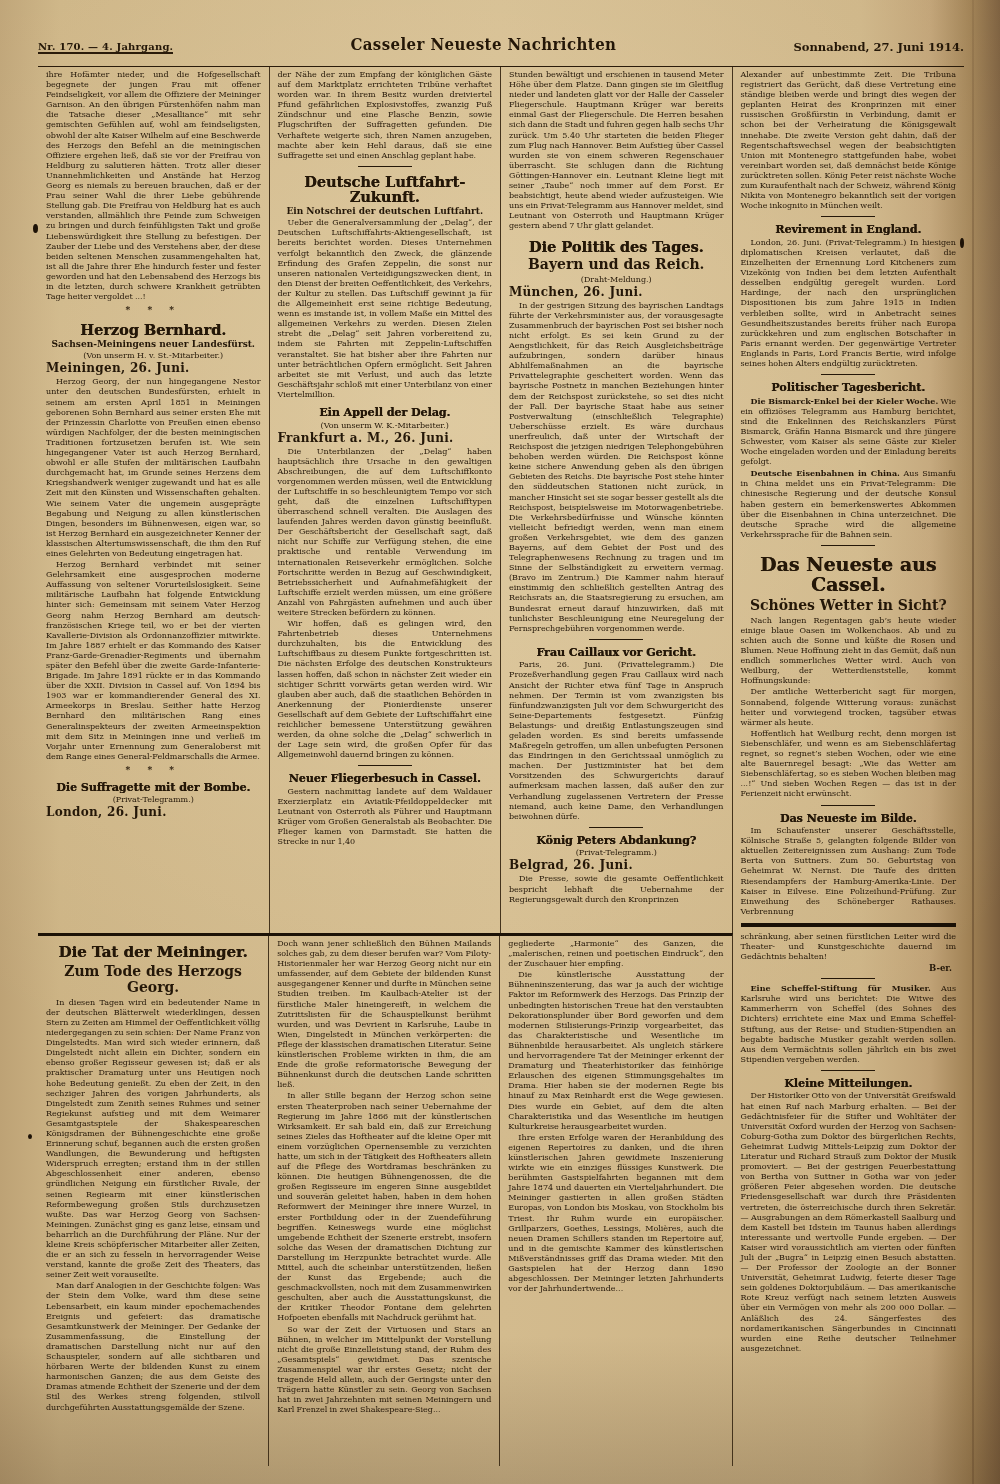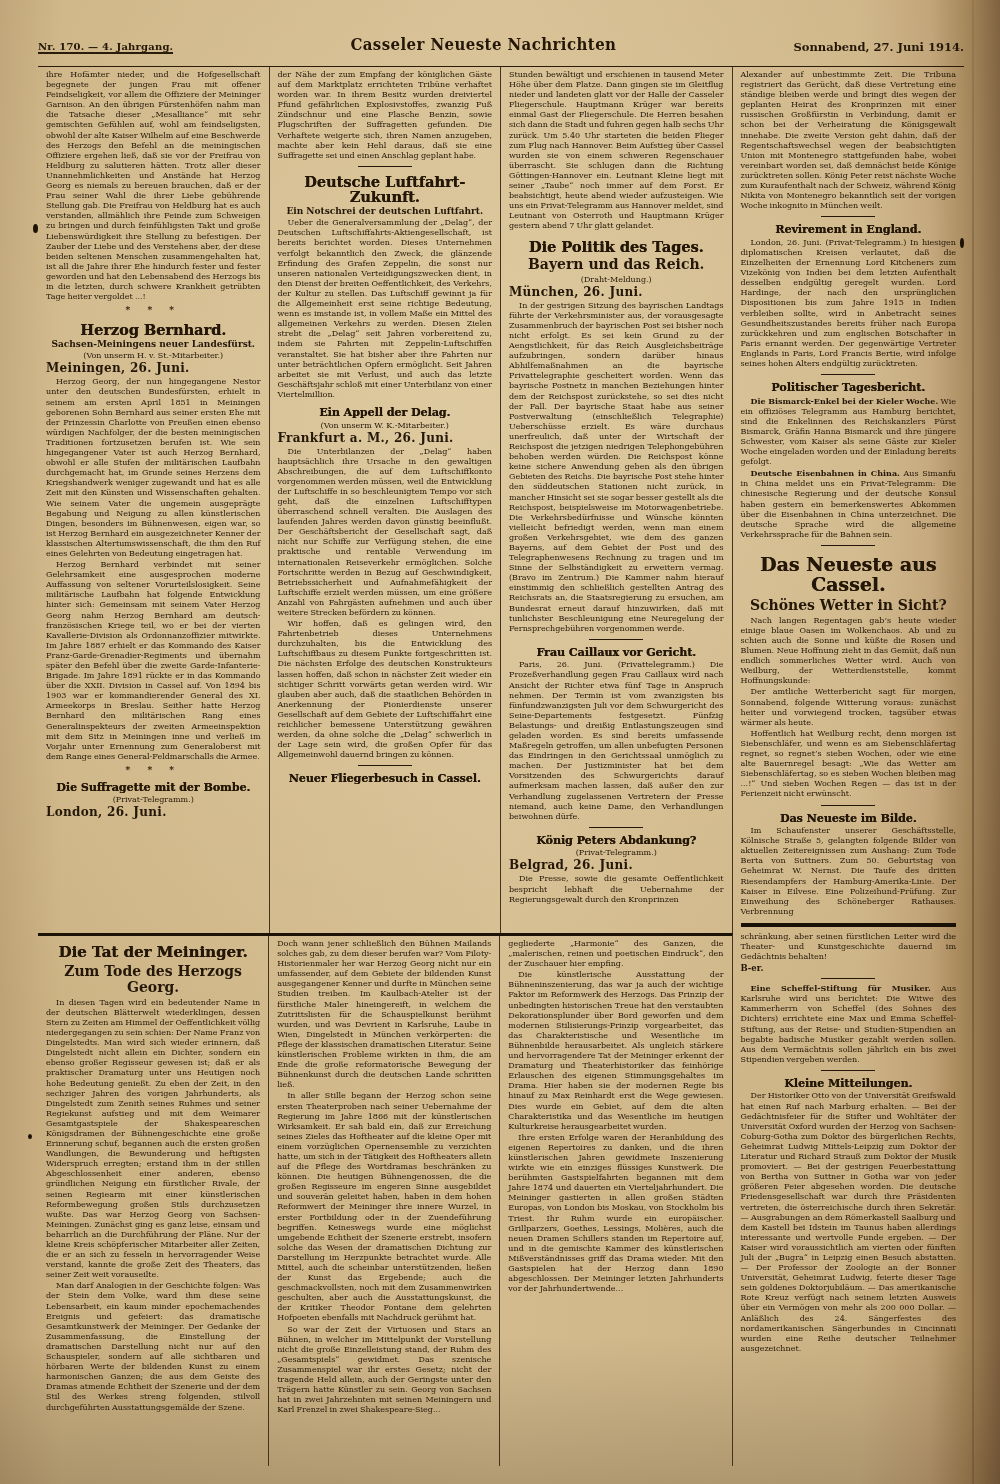--- a/index.html
+++ b/index.html
@@ -51,21 +51,21 @@
   .h.h1x{font-size:15px;margin-top:6px;}
   .h.h2{font-size:14.5px;}
   .h.h3{font-size:11px;}
   .sub{font-size:9px;font-weight:bold;text-align:center;margin:1px 0 2px 0;}
   .sub2{font-size:14px;font-weight:bold;text-align:center;margin:2px 0 3px 0;}
   .by{font-size:8px;text-align:center;margin:0 0 1px 0;}
   .date{font-size:12px;font-weight:bold;margin:0 0 2px 0;letter-spacing:.3px;}
   .stars{text-align:center;font-weight:bold;font-size:9px;letter-spacing:7px;margin:3px 0 1px 0;}
   .rule{width:54px;border-top:1.6px solid #241708;margin:5px auto 4px auto;height:0;}
   .bar{height:4px;background:#191006;margin:6px 0 5px 0;}
-  .sig{font-size:8.5px;font-weight:bold;text-align:left;margin:0 4px 2px 0;}
+  .sig{font-size:8.5px;font-weight:bold;text-align:right;margin:0 4px 2px 0;}
   p.t b{font-weight:bold;}
 </style>
 </head>
 <body>
 
 <div class="page">
   <div class="edge-line"></div>
   <div class="speck s1"></div>
   <div class="speck s2"></div>
   <div class="speck s3"></div>
@@ -98,20 +98,21 @@
           <div class="h h2">Deutsche Luftfahrt-Zukunft.</div>
           <div class="sub">Ein Notschrei der deutschen Luftfahrt.</div>
           <p class="t ind">Ueber die Generalversammlung der „Delag“, der Deutschen Luftschiffahrts-Aktiengesellschaft, ist bereits berichtet worden. Dieses Unternehmen verfolgt bekanntlich den Zweck, die glänzende Erfindung des Grafen Zeppelin, die sonst nur unseren nationalen Verteidigungszwecken dient, in den Dienst der breiten Oeffentlichkeit, des Verkehrs, der Kultur zu stellen. Das Luftschiff gewinnt ja für die Allgemeinheit erst seine richtige Bedeutung, wenn es imstande ist, in vollem Maße ein Mittel des allgemeinen Verkehrs zu werden. Diesen Zielen strebt die „Delag“ seit Jahren vorbereitend zu, indem sie Fahrten mit Zeppelin-Luftschiffen veranstaltet. Sie hat bisher aber ihre Fahrten nur unter beträchtlichen Opfern ermöglicht. Seit Jahren arbeitet sie mit Verlust, und auch das letzte Geschäftsjahr schloß mit einer Unterbilanz von einer Viertelmillion.</p>
           <div class="h h3">Ein Appell der Delag.</div>
           <div class="by">(Von unserm W. K.-Mitarbeiter.)</div>
           <div class="date">Frankfurt a. M., 26. Juni.</div>
           <p class="t ind">Die Unterbilanzen der „Delag“ haben hauptsächlich ihre Ursache in den gewaltigen Abschreibungen, die auf dem Luftschiffkonto vorgenommen werden müssen, weil die Entwicklung der Luftschiffe in so beschleunigtem Tempo vor sich geht, daß die einzelnen Luftschifftypen überraschend schnell veralten. Die Auslagen des laufenden Jahres werden davon günstig beeinflußt. Der Geschäftsbericht der Gesellschaft sagt, daß nicht nur Schiffe zur Verfügung stehen, die eine praktische und rentable Verwendung im internationalen Reiseverkehr ermöglichen. Solche Fortschritte werden in Bezug auf Geschwindigkeit, Betriebssicherheit und Aufnahmefähigkeit der Luftschiffe erzielt werden müssen, um eine größere Anzahl von Fahrgästen aufnehmen und auch über weitere Strecken befördern zu können.</p>
           <p class="t ind">Wir hoffen, daß es gelingen wird, den Fahrtenbetrieb dieses Unternehmens durchzuhalten, bis die Entwicklung des Luftschiffbaus zu diesem Punkte fortgeschritten ist. Die nächsten Erfolge des deutschen Konstrukteurs lassen hoffen, daß schon in nächster Zeit wieder ein sichtiger Schritt vorwärts getan werden wird. Wir glauben aber auch, daß die staatlichen Behörden in Anerkennung der Pionierdienste unserer Gesellschaft auf dem Gebiete der Luftschiffahrt eine reichlicher bemessene Unterstützung gewähren werden, da ohne solche die „Delag“ schwerlich in der Lage sein wird, die großen Opfer für das Allgemeinwohl dauernd bringen zu können.</p>
           <div class="rule"></div>
           <div class="h h3">Neuer Fliegerbesuch in Cassel.</div>
+          <p class="t ind">Gestern nachmittag landete auf dem Waldauer Exerzierplatz ein Aviatik-Pfeildoppeldecker mit Leutnant von Osterroth als Führer und Hauptmann Krüger vom Großen Generalstab als Beobachter. Die Flieger kamen von Darmstadt. Sie hatten die Strecke in nur 1,40</p>
         </div>
       <div class="col c3">
           <p class="t">Stunden bewältigt und erschienen in tausend Meter Höhe über dem Platze. Dann gingen sie im Gleitflug nieder und landeten glatt vor der Halle der Casseler Fliegerschule. Hauptmann Krüger war bereits einmal Gast der Fliegerschule. Die Herren besahen sich dann die Stadt und fuhren gegen halb sechs Uhr zurück. Um 5.40 Uhr starteten die beiden Flieger zum Flug nach Hannover. Beim Aufstieg über Cassel wurden sie von einem schweren Regenschauer überrascht. Sie schlugen dann die Richtung Göttingen-Hannover ein. Leutnant Kleine liegt mit seiner „Taube“ noch immer auf dem Forst. Er beabsichtigt, heute abend wieder aufzusteigen. Wie uns ein Privat-Telegramm aus Hannover meldet, sind Leutnant von Osterroth und Hauptmann Krüger gestern abend 7 Uhr glatt gelandet.</p>
           <div class="h h2">Die Politik des Tages.</div>
           <div class="sub2">Bayern und das Reich.</div>
           <div class="by">(Draht-Meldung.)</div>
           <div class="date">München, 26. Juni.</div>
           <p class="t ind">In der gestrigen Sitzung des bayrischen Landtags führte der Verkehrsminister aus, der vorausgesagte Zusammenbruch der bayrischen Post sei bisher noch nicht erfolgt. Es sei kein Grund zu der Aengstlichkeit, für das Reich Ausgleichsbeiträge aufzubringen, sondern darüber hinaus Abhilfemaßnahmen an die bayrische Privattelegraphie gescheitert worden. Wenn das bayrische Postnetz in manchen Beziehungen hinter dem der Reichspost zurückstehe, so sei dies nicht der Fall. Der bayrische Staat habe aus seiner Postverwaltung (einschließlich Telegraphie) Ueberschüsse erzielt. Es wäre durchaus unerfreulich, daß unter der Wirtschaft der Reichspost die jetzigen niedrigen Telephongebühren behoben werden würden. Die Reichspost könne keine sichere Anwendung geben als den übrigen Gebieten des Reichs. Die bayrische Post stehe hinter den süddeutschen Stationen nicht zurück, in mancher Hinsicht sei sie sogar besser gestellt als die Reichspost, beispielsweise im Motorwagenbetriebe. Die Verkehrsbedürfnisse und Wünsche könnten vielleicht befriedigt werden, wenn man einem großen Verkehrsgebiet, wie dem des ganzen Bayerns, auf dem Gebiet der Post und des Telegraphenwesens Rechnung zu tragen und im Sinne der Selbständigkeit zu erweitern vermag. (Bravo im Zentrum.) Die Kammer nahm hierauf einstimmig den schließlich gestellten Antrag des Reichsrats an, die Staatsregierung zu ersuchen, am Bundesrat erneut darauf hinzuwirken, daß mit tunlichster Beschleunigung eine Neuregelung der Fernsprechgebühren vorgenommen werde.</p>
           <div class="rule"></div>
           <div class="h h3">Frau Caillaux vor Gericht.</div>

